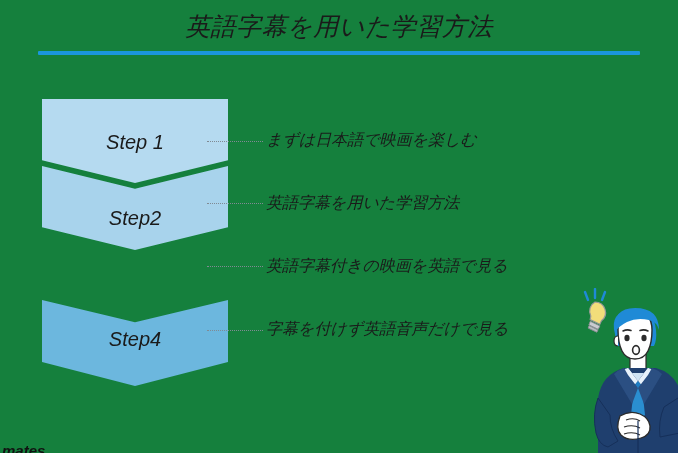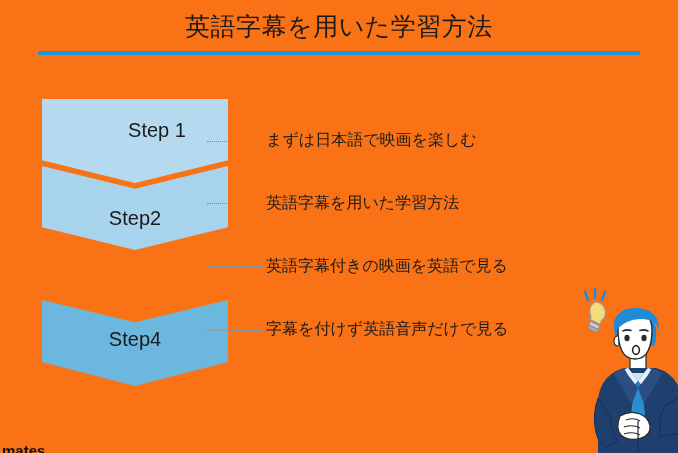--- a/index.html
+++ b/index.html
@@ -87,21 +87,21 @@
     clip-path: polygon(0% 0%, 50% 27%, 100% 0%, 100% 73%, 50% 100%, 0% 73%);
   }
   #chev-3 .shape {
     background: #85c4e5;
     clip-path: polygon(0% 0%, 50% 27%, 100% 0%, 100% 73%, 50% 100%, 0% 73%);
   }
   #chev-4 .shape {
     background: #6cb7de;
     clip-path: polygon(0% 0%, 50% 26%, 100% 0%, 100% 72%, 50% 100%, 0% 72%);
   }
-  #chev-1 .label { top: 20px; padding-left: 22px; }
+  #chev-1 .label { top: 32px; }
   #chev-2 .label { top: 41px; }
   #chev-3 .label { top: 41px; }
   #chev-4 .label { top: 28px; }
 
   
   .leader {
     position: absolute;
     height: 0;
     border-top: 1px dotted #808a93;
     z-index: 4;
@@ -140,21 +140,21 @@
     bottom: -6px;
     font-size: 15px;
     font-weight: 700;
     color: #111111;
     letter-spacing: 0px;
   }
 </style>
 </head>
 <body>
 
-<div id="slide" style="background: #f97316;">
+<div id="slide" style="background: #15803d; font-style: italic;">
 
   <div id="title">英語字幕を用いた学習方法</div>
   <div id="title-rule" style="background: rgb(26, 150, 221);"></div>
 
   <div id="funnel">
 
     <div class="chevron" id="chev-1">
       <div class="shape" style="background: rgb(181, 218, 240);"></div>
       <div class="label">Step 1</div>
     </div>

